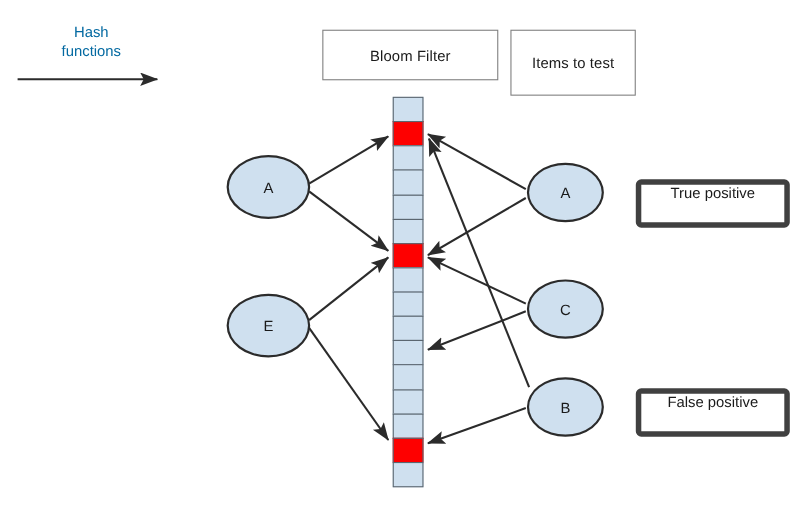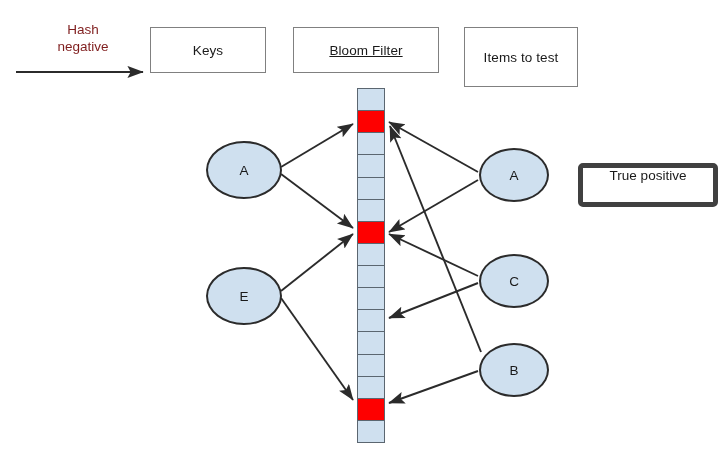--- a/index.html
+++ b/index.html
@@ -24,33 +24,33 @@
     border: 1px solid #808080;
     background: #ffffff;
     display: flex;
     align-items: center;
     justify-content: center;
     font-size: 13.5px;
     color: #1a1a1a;
     letter-spacing: 0.1px;
   }
   #hdr-keys      { left: 150px; top: 27px; width: 116px; height: 46px; }
-  #hdr-bloom     { left: 293px; top: 27px; width: 146px; height: 46px; text-decoration: underline; }
+  #hdr-bloom     { left: 293px; top: 27px; width: 160px; height: 46px; }
   #hdr-items     { left: 464px; top: 27px; width: 114px; height: 60px; }
 
   
   #hash-caption {
     position: absolute;
     left: 18px;
     top: 21px;
     width: 130px;
     text-align: center;
     font-size: 13.5px;
     line-height: 17px;
-    color: #7f1d1d;
+    color: #0369a1;
   }
 
   
   .res-box {
     position: absolute;
     box-sizing: border-box;
     border: 5px solid #404040;
     border-radius: 5px;
     background: #ffffff;
     display: flex;
@@ -114,26 +114,23 @@
     pointer-events: none;
   }
 </style>
 </head>
 <body>
 
 <div id="canvas">
 
   <div id="hash-caption">
     <span>Hash</span><br>
-    <span>negative</span>
-  </div>
-
-  <div class="hdr-box" id="hdr-keys">
-    <span>Keys</span>
-  </div>
+    <span>functions</span>
+  </div>
+
   <div class="hdr-box" id="hdr-bloom">
     <span>Bloom Filter</span>
   </div>
   <div class="hdr-box" id="hdr-items">
     <span>Items to test</span>
   </div>
 
   <div id="bit-array">
       <div class="bit-cell" style="top: 0px; height: 23.125px;"></div>
       <div class="bit-cell on" style="top: 22.125px; height: 23.125px;"></div>
@@ -166,20 +163,23 @@
   <div class="node" id="node-test-c">
     <span>C</span>
   </div>
   <div class="node" id="node-test-b">
     <span>B</span>
   </div>
 
   <div class="res-box" id="res-tp">
     <span>True positive</span>
   </div>
+  <div class="res-box" id="res-fp">
+    <span>False positive</span>
+  </div>
 
   <svg id="arrows" viewBox="0 0 725 469">
     <defs>
       <marker id="ah" markerWidth="9" markerHeight="9" refX="8.2" refY="3.2" orient="auto" markerUnits="strokeWidth">
         <path d="M0,0 L8.6,3.2 L0,6.4 L1.7,3.2 z" fill="#2b2b2b"></path>
       </marker>
     </defs>
     <g stroke="#2b2b2b" stroke-width="1.9" fill="none" marker-end="url(#ah)">
 
       <line x1="16" y1="72" x2="143" y2="72"></line>

